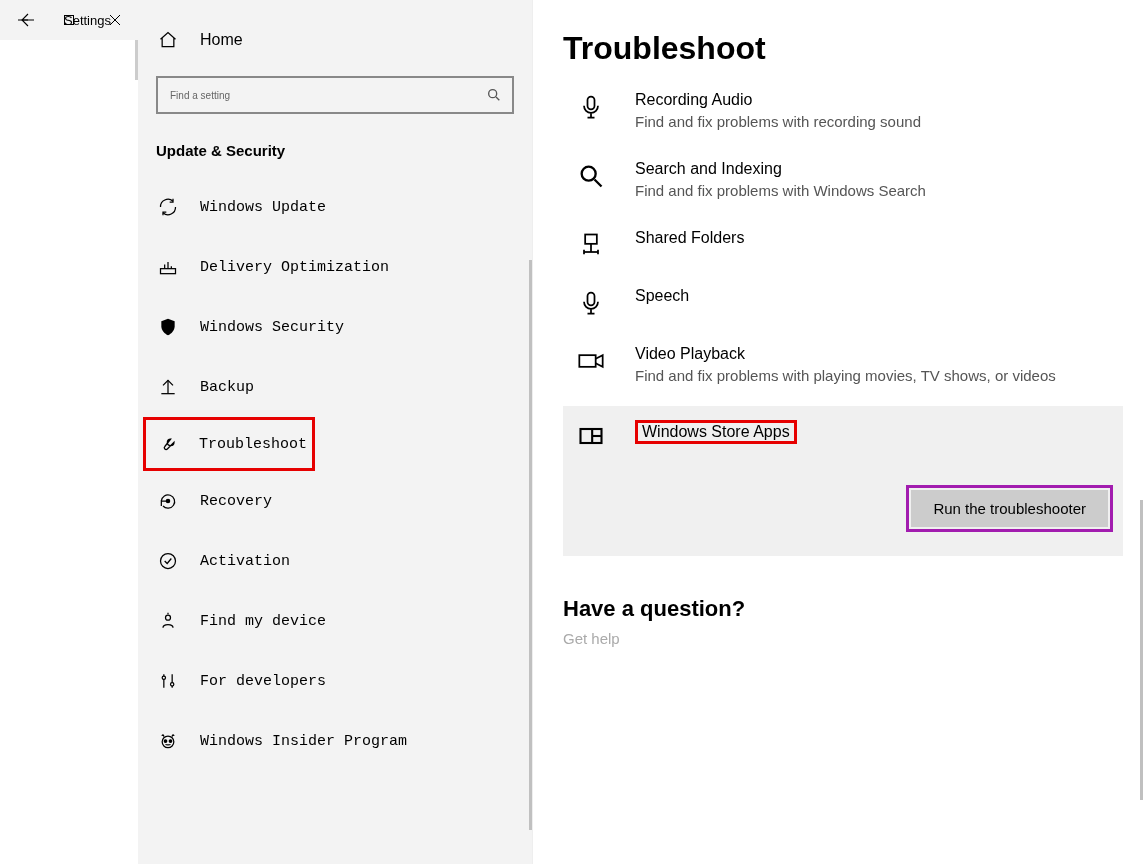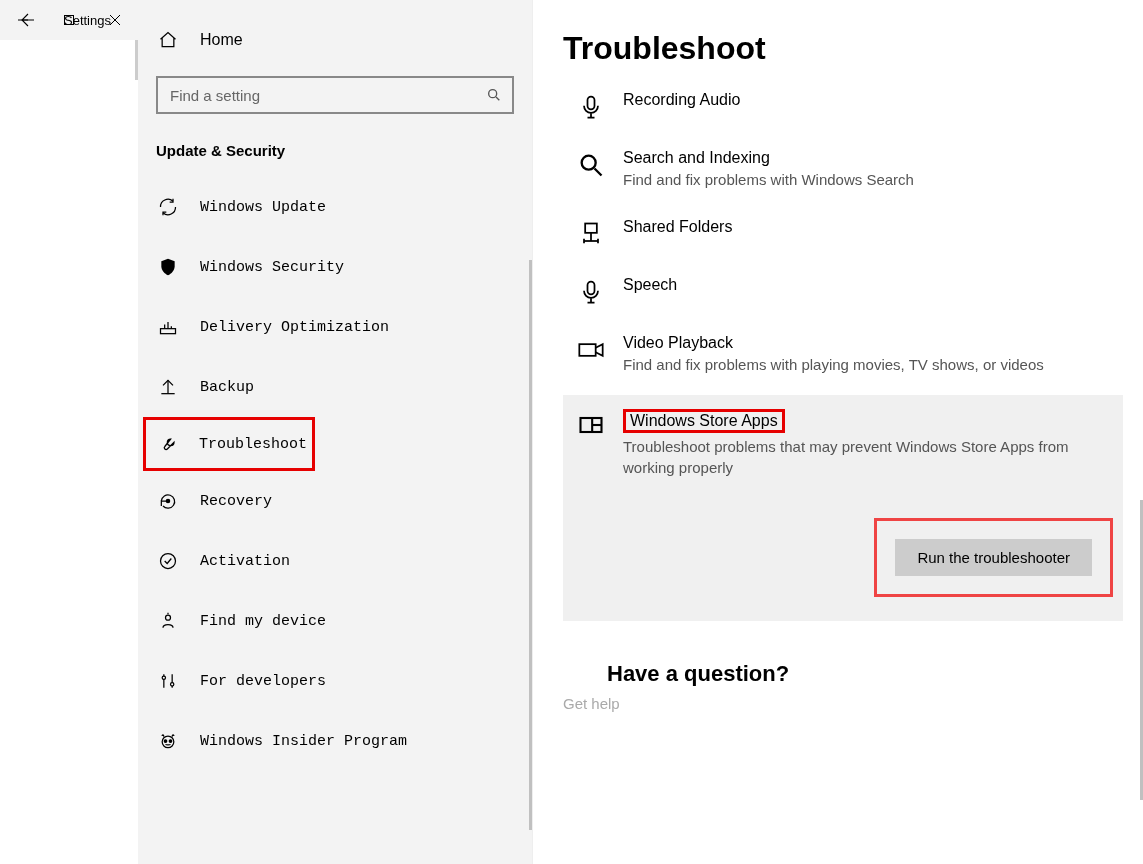--- a/index.html
+++ b/index.html
@@ -75,21 +75,21 @@
   .search {
     display: flex; align-items: center;
     border: 2px solid #888;
     height: 38px;
     background: #f3f3f3;
     padding: 0 10px;
   }
   .search input {
     flex: 1; border: none; outline: none;
     background: transparent;
-    font-size: 15px;
+    font-size: 10px;
     color: #555;
   }
   .search input::placeholder { color: #666; }
   .search .sicn { color: #555; font-size: 14px; }
   .category {
     font-size: 15px;
     font-weight: 600;
     padding: 8px 18px 18px 18px;
   }
   .nav-item {
@@ -126,20 +126,21 @@
   }
   .page-title {
     font-size: 32px;
     font-weight: 600;
     margin-bottom: 10px;
   }
   .trouble-list { width: 560px; }
   .trouble-item {
     display: flex;
     padding: 14px 10px;
+    gap: 12px;
   }
   .trouble-item .icon {
     width: 36px; flex-shrink: 0;
     display: flex; align-items: flex-start; justify-content: center;
     padding-top: 2px;
     color: #000;
   }
   .trouble-item .txt { margin-left: 14px; }
   .trouble-item .t-title {
     font-size: 16px;
@@ -162,36 +163,35 @@
     margin-top: 40px;
   }
   .run-btn {
     background: #ccc;
     border: none;
     font-size: 15px;
     padding: 10px 22px;
     cursor: default;
   }
   .run-box {
-    border: 3px solid #ef4444;
-    padding: 18px;
+    border: 3px solid #a21caf;
+    padding: 2px;
     display: inline-block;
   }
   .title-box {
     border: 3px solid #e60000;
     padding: 0 4px;
     display: inline-block;
     margin-bottom: 1px;
   }
   .heading2 {
     font-size: 22px;
     font-weight: 600;
     margin-top: 40px;
     margin-bottom: 8px;
-    margin-left: 44px;
   }
   .get-help {
     color: #aaa;
     font-size: 15px;
   }
   .main-scroll {
     position: absolute;
     right: 0; top: 500px;
     width: 3px; height: 300px;
     background: #c0c0c0;
@@ -270,35 +270,35 @@
           <svg width="20" height="20" viewBox="0 0 24 24" fill="none" stroke="#000" stroke-width="1.5">
               <path d="M3 12 A9 9 0 0 1 18 5 M21 12 A9 9 0 0 1 6 19"></path>
               <path d="M18 2 L18 6 L14 6 M6 22 L6 18 L10 18"></path>
             </svg>
         </span>
         <span>Windows Update</span>
       </div>
 
       <div class="nav-item">
         <span class="icon">
+          <svg width="20" height="20" viewBox="0 0 24 24" fill="none" stroke="#000" stroke-width="1.5">
+              <rect x="3" y="14" width="18" height="6"></rect>
+              <path d="M8 14 V9 M12 14 V6 M16 14 V11"></path>
+            </svg>
+        </span>
+        <span>Delivery Optimization</span>
+      </div>
+
+      <div class="nav-item">
+        <span class="icon">
           <svg width="20" height="20" viewBox="0 0 24 24" fill="#000">
               <path d="M12 2 L20 5 V11 C20 16 16 20 12 22 C8 20 4 16 4 11 V5 Z"></path>
             </svg>
         </span>
         <span>Windows Security</span>
-      </div>
-
-      <div class="nav-item">
-        <span class="icon">
-          <svg width="20" height="20" viewBox="0 0 24 24" fill="none" stroke="#000" stroke-width="1.5">
-              <rect x="3" y="14" width="18" height="6"></rect>
-              <path d="M8 14 V9 M12 14 V6 M16 14 V11"></path>
-            </svg>
-        </span>
-        <span>Delivery Optimization</span>
       </div>
 
       <div class="nav-item">
         <span class="icon">
           <svg width="20" height="20" viewBox="0 0 24 24" fill="none" stroke="#000" stroke-width="1.5">
               <line x1="12" y1="20" x2="12" y2="4"></line>
               <path d="M6 10 L12 4 L18 10"></path>
               <line x1="4" y1="20" x2="20" y2="20"></line>
             </svg>
         </span>
@@ -381,20 +381,21 @@
 
         <div class="trouble-item">
           <span class="icon">
             <svg width="28" height="28" viewBox="0 0 24 24" fill="none" stroke="#000" stroke-width="1.5">
                 <rect x="9" y="3" width="6" height="11" rx="3"></rect>
                 <path d="M6 11 A6 6 0 0 0 18 11 M12 17 V21 M9 21 H15"></path>
               </svg>
           </span>
           <div class="txt">
             <div class="t-title">Recording Audio</div>
+            <div class="t-desc">Find and fix problems with recording sound</div>
           </div>
         </div>
 
         <div class="trouble-item">
           <span class="icon">
             <svg width="28" height="28" viewBox="0 0 24 24" fill="none" stroke="#000" stroke-width="2">
                 <circle cx="10" cy="10" r="6"></circle>
                 <line x1="15" y1="15" x2="21" y2="21"></line>
               </svg>
           </span>
@@ -449,21 +450,20 @@
             <svg width="28" height="28" viewBox="0 0 24 24" fill="none" stroke="#000" stroke-width="1.8">
                 <rect x="3" y="6" width="18" height="12"></rect>
                 <line x1="13" y1="6" x2="13" y2="18"></line>
                 <line x1="13" y1="12" x2="21" y2="12"></line>
               </svg>
           </span>
           <div class="txt" style="flex:1;">
             <span class="title-box">
               <span class="t-title">Windows Store Apps</span>
             </span>
-            <div class="t-desc">Troubleshoot problems that may prevent Windows Store Apps from working properly</div>
             <div class="run-wrap">
               <span class="run-box">
                 <button class="run-btn">Run the troubleshooter</button>
               </span>
             </div>
           </div>
         </div>
       </div>
 
       <div class="heading2">Have a question?</div>

